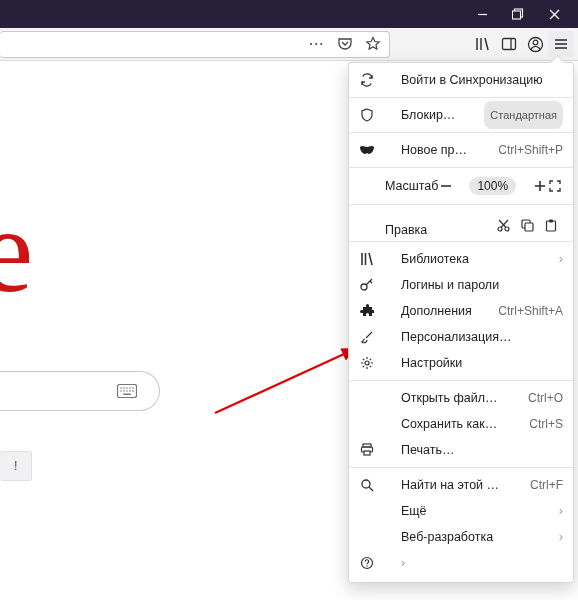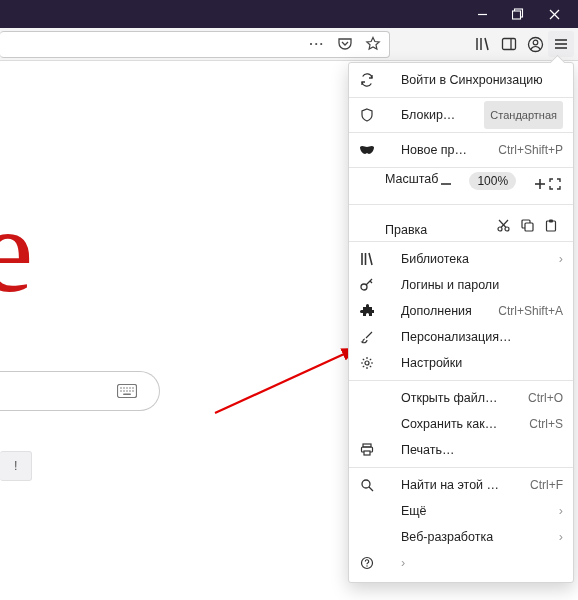--- a/index.html
+++ b/index.html
@@ -38,25 +38,25 @@
   .search-stub{position:absolute;left:0;top:310px;width:160px;height:40px;border:1px solid var(--url-border);border-left:none;border-top-right-radius:20px;border-bottom-right-radius:20px;display:flex;align-items:center;justify-content:flex-end;padding-right:22px;}
   .chip{position:absolute;left:0;top:390px;padding:7px 14px;background:#f1f1f3;border:1px solid #e0e0e2;border-left:none;border-radius:3px;color:#555;}
   .arrow-svg{position:absolute;left:210px;top:280px;pointer-events:none;}
   
   .menu{position:absolute;top:62px;right:4px;width:226px;background:var(--menu-bg);border:1px solid var(--menu-border);border-radius:3px;box-shadow:var(--shadow);padding:4px 0 6px;z-index:10;}
   .menu:before{content:"";position:absolute;top:-6px;right:10px;width:10px;height:10px;background:var(--menu-bg);border-left:1px solid var(--menu-border);border-top:1px solid var(--menu-border);transform:rotate(45deg);}
   .mi{display:flex;align-items:center;height:26px;padding:0 10px 0 10px;gap:26px;cursor:default;}
   .mi .icn{width:16px;display:flex;align-items:center;justify-content:center;flex:none;}
   .mi .lbl{flex:1;white-space:nowrap;overflow:hidden;text-overflow:ellipsis;}
   .mi .sc{color:var(--muted);font-size:12px;flex:none;}
-  .mi .tag{font-size:11px;background:var(--badge);border-radius:3px;padding:8px 6px;color:#555;flex:none;}
+  .mi .tag{font-size:11px;background:var(--badge);border-radius:8px;padding:8px 6px;color:#555;flex:none;}
   .mi .chev{flex:none;color:#999;}
   .sep{height:1px;background:var(--divider);margin:4px 0;}
   
-  .zoomrow{display:flex;align-items:flex-start;height:28px;padding:0 11px 0 36px;}
+  .zoomrow{display:flex;align-items:center;height:28px;padding:0 11px 0 36px;}
   .zoomrow .lbl{flex:1;}
   .zbtn{width:24px;height:24px;display:flex;align-items:center;justify-content:center;border-radius:3px;}
   .zpct{background:var(--badge);border-radius:12px;padding:2px 8px;margin:0 16px;font-size:12px;}
   
   .editrow{display:flex;align-items:flex-end;height:28px;padding:0 10px 0 36px;}
   .editrow .lbl{flex:1;}
   .ebtn{width:24px;height:24px;display:flex;align-items:center;justify-content:center;border-radius:3px;}
   svg{display:block;}
 </style>
 </head>

